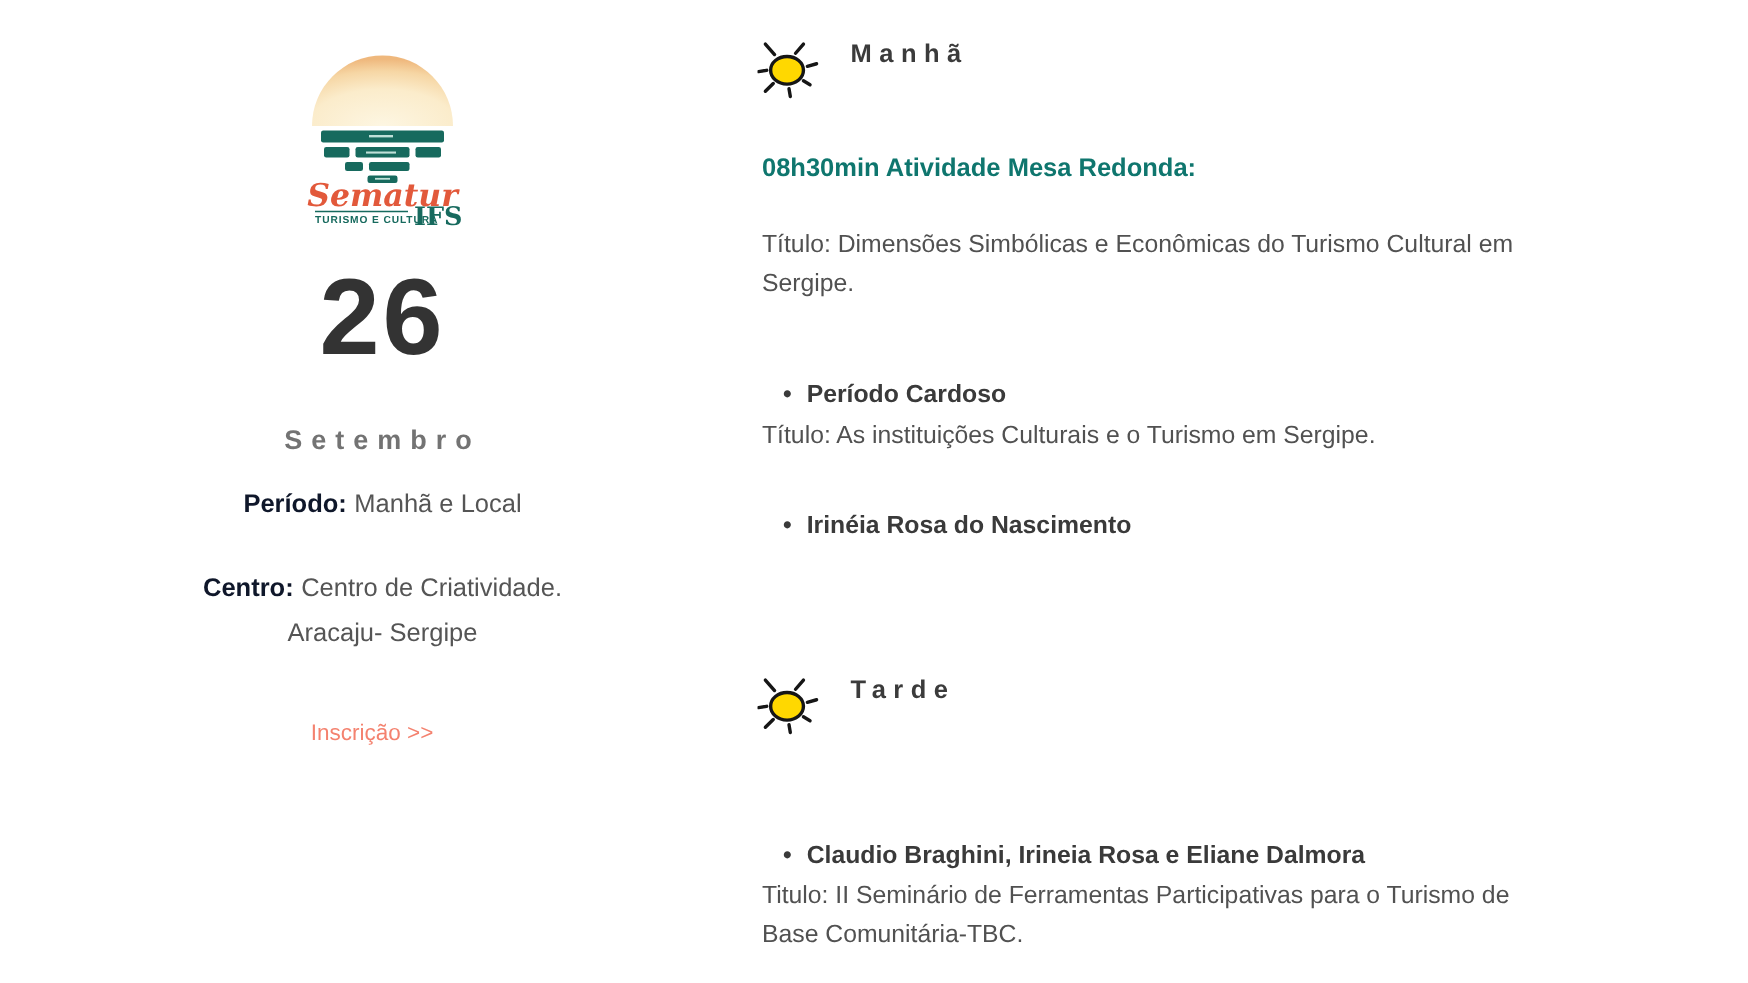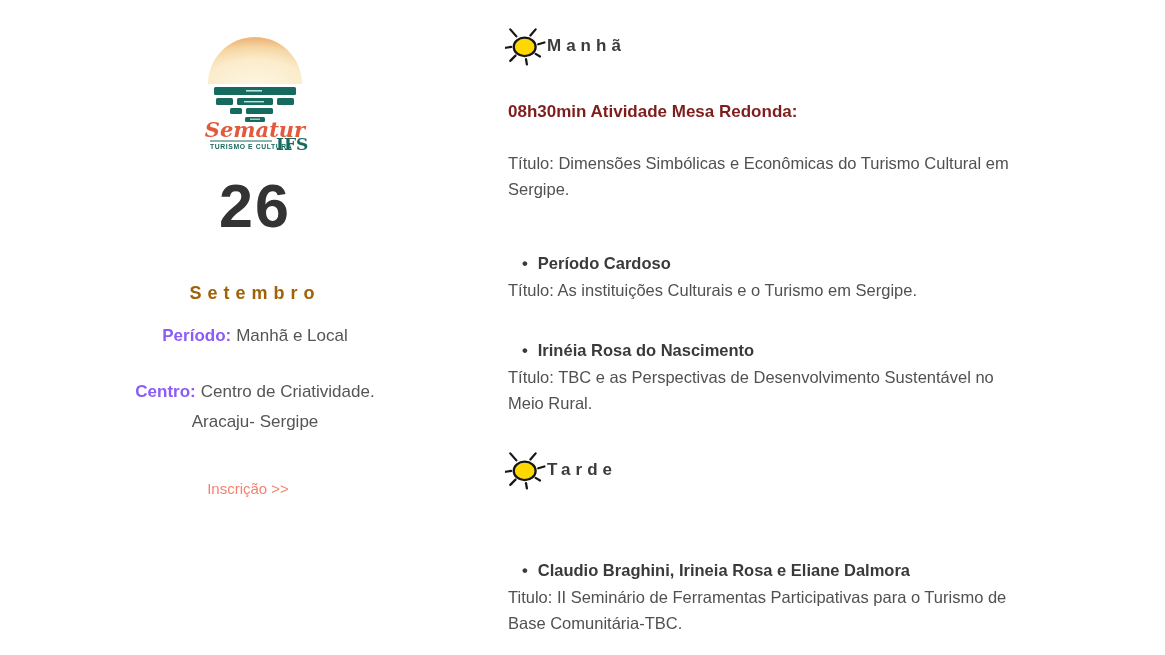--- a/index.html
+++ b/index.html
@@ -12,55 +12,55 @@
   }
   .page { position:relative; width:1165px; height:655px; background:#fff; }
 
   
   .left-col { position:absolute; left:0; top:0; width:510px; height:468px; text-align:center; }
 
   .logo-wrap { position:absolute; left:0; right:0; top:34px; display:flex; justify-content:center; }
 
   .big-day {
     position:absolute; left:0; right:0; top:176px;
-    font-size:61px; font-weight:bold; line-height:1; color:#333333;
+    font-size:72px; font-weight:bold; line-height:1; color:#333333;
     letter-spacing:2px;
   }
   .month {
     position:absolute; left:0; right:0; top:283px;
-    font-size:18px; font-weight:bold; letter-spacing:6px; color:#a16207;
+    font-size:18px; font-weight:bold; letter-spacing:6px; color:#737373;
   }
   .period-line {
     position:absolute; left:0; right:0; top:326px;
     font-size:17px; color:#555555;
   }
-  .period-line .lbl, .local-line .lbl { font-weight:bold; color:#8b5cf6; margin-right:5px; }
+  .period-line .lbl, .local-line .lbl { font-weight:bold; color:#0f172a; margin-right:5px; }
   .local-line {
     position:absolute; left:0; right:0; top:377px;
     font-size:17px; color:#555555; line-height:30px;
   }
   .insc-link {
     position:absolute; left:0; right:14px; top:480px;
     font-size:15px; cursor:pointer; text-decoration:none;
   }
 
   
   .right-col { position:absolute; left:505px; top:0; width:530px; height:655px; }
 
-  .sec-heading { position:absolute; display:flex; align-items:center; }
+  .sec-heading { position:absolute; display:flex; align-items:flex-start; gap:20px; }
   .sec-heading .sun { width:42px; height:40px; flex:0 0 auto; }
   .sec-heading .sec-title {
     font-size:17px; font-weight:bold; letter-spacing:5px; color:#3b3b3b;
   }
   .heading-manha { top:26px; left:0; }
   .heading-tarde { top:450px; left:0; }
 
   .sched {
     position:absolute; left:3px; width:520px;
-    font-size:17px; font-weight:bold; color:#7f1d1d;
+    font-size:17px; font-weight:bold; color:#0f766e;
   }
   .sched-manha { top:102px; }
   .sched-tarde { top:510px; }
 
   .agenda-item { position:absolute; left:3px; width:520px; }
   .item-1 { top:149px; }
   .item-2 { top:250px; }
   .item-3 { top:337px; }
   .item-4 { top:557px; }
 
@@ -158,21 +158,20 @@
       <div class="talk-title">Título: Dimensões Simbólicas e Econômicas do Turismo Cultural em Sergipe.</div>
     </div>
 
     <div class="agenda-item item-2">
       <div class="speaker-row">Período Cardoso</div>
       <div class="talk-title">Título: As instituições Culturais e o Turismo em Sergipe.</div>
     </div>
 
     <div class="agenda-item item-3">
       <div class="speaker-row">Irinéia Rosa do Nascimento</div>
-      <div class="talk-title">Título: TBC e as Perspectivas de Desenvolvimento Sustentável no Meio Rural.</div>
     </div>
 
     <div class="sec-heading heading-tarde">
       <svg class="sun" viewBox="0 0 48 44">
         <g stroke="#161616" stroke-width="2.6" stroke-linecap="round">
           <line x1="13" y1="11" x2="6" y2="3"></line>
           <line x1="29" y1="10" x2="35" y2="3"></line>
           <line x1="7" y1="23" x2="0.8" y2="24"></line>
           <line x1="38" y1="20" x2="45" y2="18"></line>
           <line x1="12" y1="33" x2="6" y2="39"></line>

